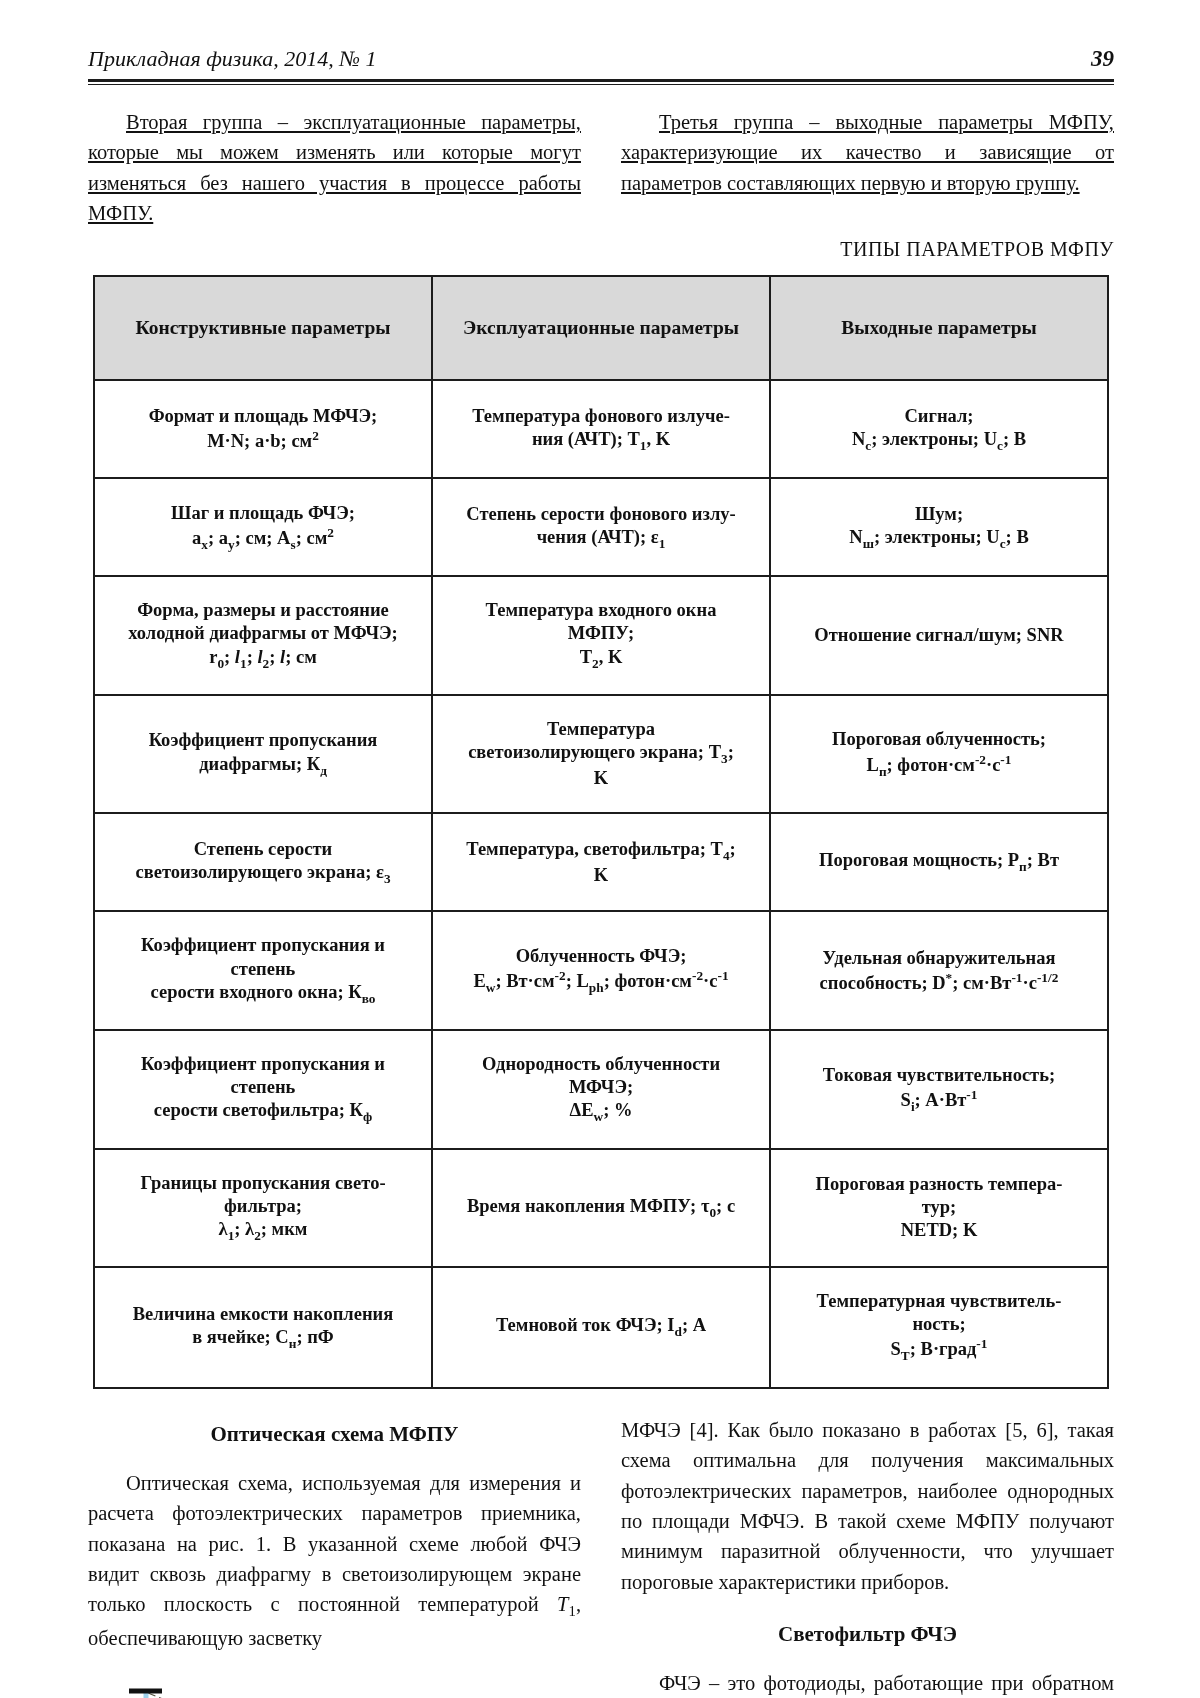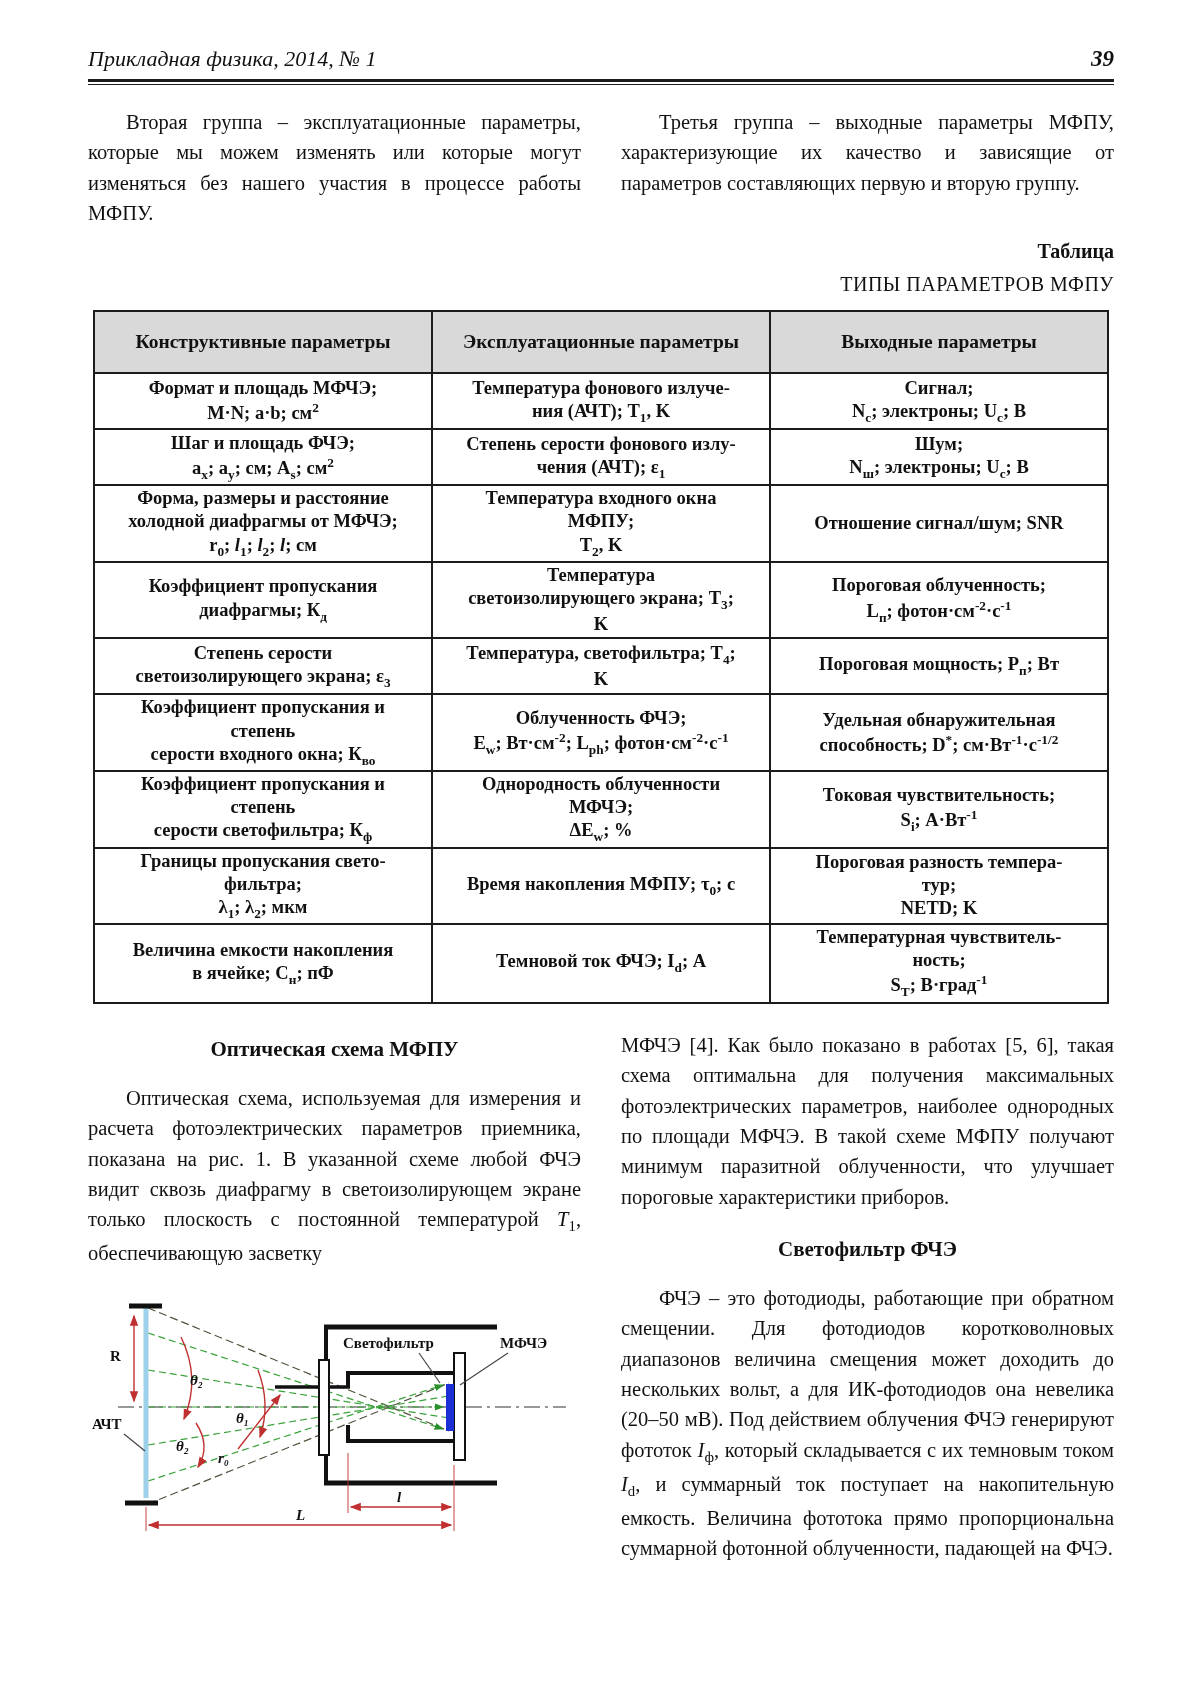--- a/index.html
+++ b/index.html
@@ -7,29 +7,29 @@
     width:1200px;height:1698px;background:#fff;margin:0 auto;position:relative;
     font-family:"Liberation Serif","DejaVu Serif",serif;color:#111;overflow:hidden;
   }
   .inner{padding:46px 86px 0 88px;}
   .journal-header{display:flex;justify-content:space-between;align-items:flex-end;
     font-style:italic;font-size:22px;}
   .journal-header .pageno{font-weight:bold;font-size:23px;}
   .header-rule{margin-top:7px;height:2px;border-top:3px solid #1c1c1c;border-bottom:1px solid #1c1c1c;}
   .two-cols{display:flex;gap:40px;}
   .col{flex:1;font-size:20.5px;line-height:1.48;text-align:justify;}
-  .intro{margin-top:22px;}
+  .intro{margin-top:22px;text-decoration:underline;}
   p{margin:0;}
   p.ind{text-indent:38px;}
   .table-label{margin-top:12px;text-align:right;font-weight:bold;font-size:20px;}
   .table-title{text-align:right;font-size:20px;margin:10px 0 14px;letter-spacing:.5px;}
   table.params{border-collapse:collapse;table-layout:fixed;width:1016px;margin:0 auto;}
   table.params th,table.params td{
     border:2px solid #1c1c1c;font-weight:bold;text-align:center;vertical-align:middle;
-    font-size:18.5px;line-height:1.25;padding:1px 8px;
+    font-size:18.5px;line-height:1.25;padding:22px 8px;
   }
   table.params th{background:#d9d9d9;height:58px;font-size:19.5px;}
   table.params td{height:52px;}
   table.params td.empty{border-left:none;border-right:none;border-bottom:none;background:#fff;}
   sub,sup{font-size:72%;}
   .section-head{text-align:center;font-weight:bold;font-size:21px;margin:4px 0 18px;}
   .body-cols{margin-top:26px;}
   .figure-wrap{margin-top:16px;}
   .axis{stroke:#333;stroke-width:1.2;stroke-dasharray:16 5 3 5;fill:none;}
   .rayg{stroke:#3aa33a;stroke-width:1.2;stroke-dasharray:7 4;}
@@ -54,21 +54,20 @@
 
     <div class="two-cols intro">
       <div class="col">
         <p class="ind">Вторая группа – эксплуатационные параметры, которые мы можем изменять или которые могут изменяться без нашего участия в процессе работы МФПУ.</p>
       </div>
       <div class="col">
         <p class="ind">Третья группа – выходные параметры МФПУ, характеризующие их качество и зависящие от параметров составляющих первую и вторую группу.</p>
       </div>
     </div>
 
-    <div class="table-label">Таблица</div>
     <div class="table-title">ТИПЫ ПАРАМЕТРОВ МФПУ</div>
 
     <table class="params">
       <thead>
         <tr>
           <th>Конструктивные параметры</th>
           <th>Эксплуатационные параметры</th>
           <th>Выходные параметры</th>
         </tr>
       </thead>

